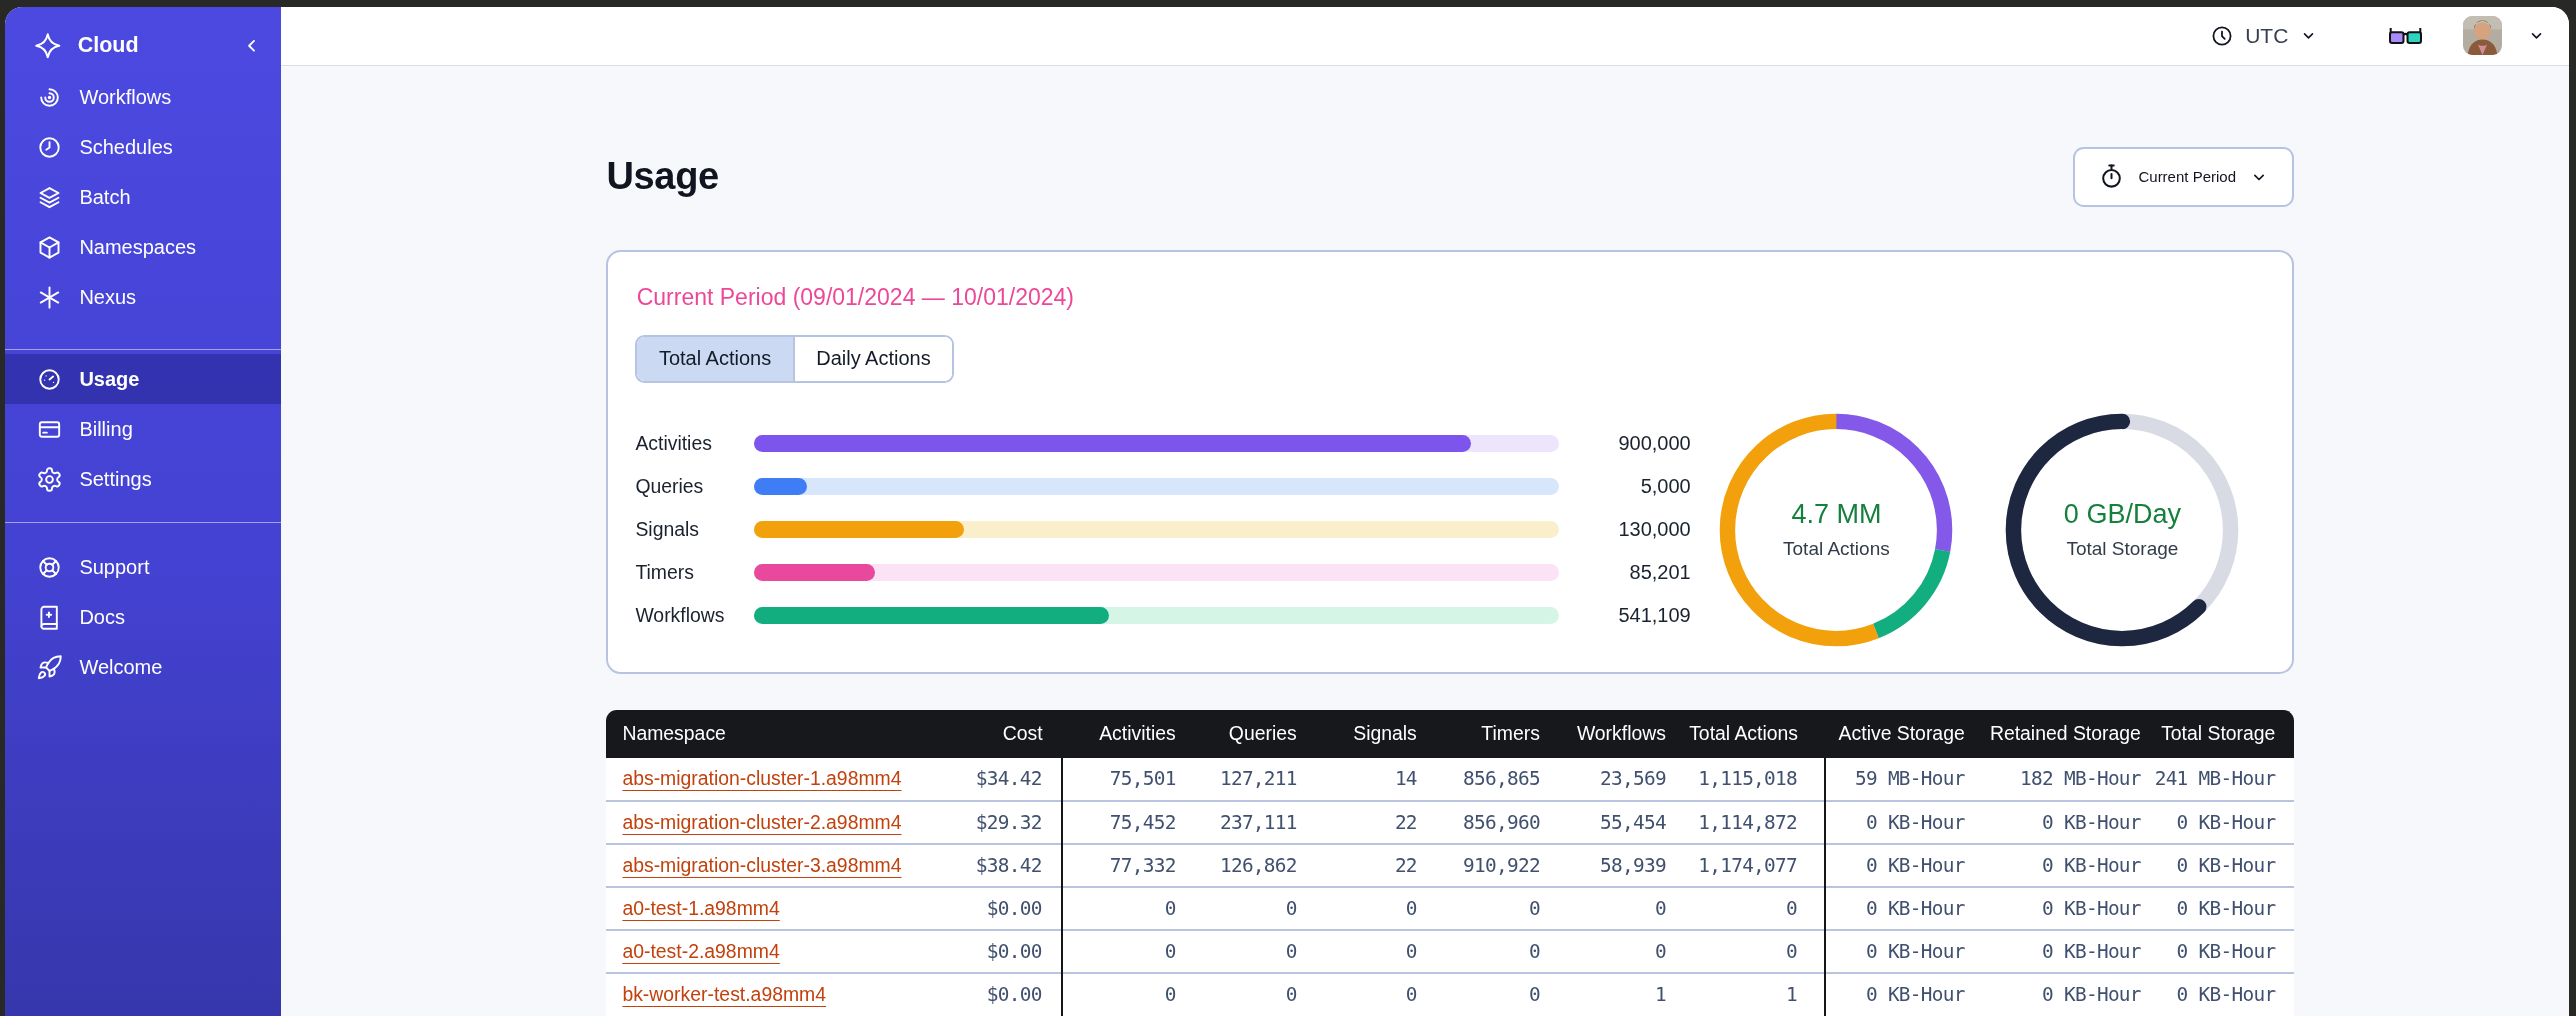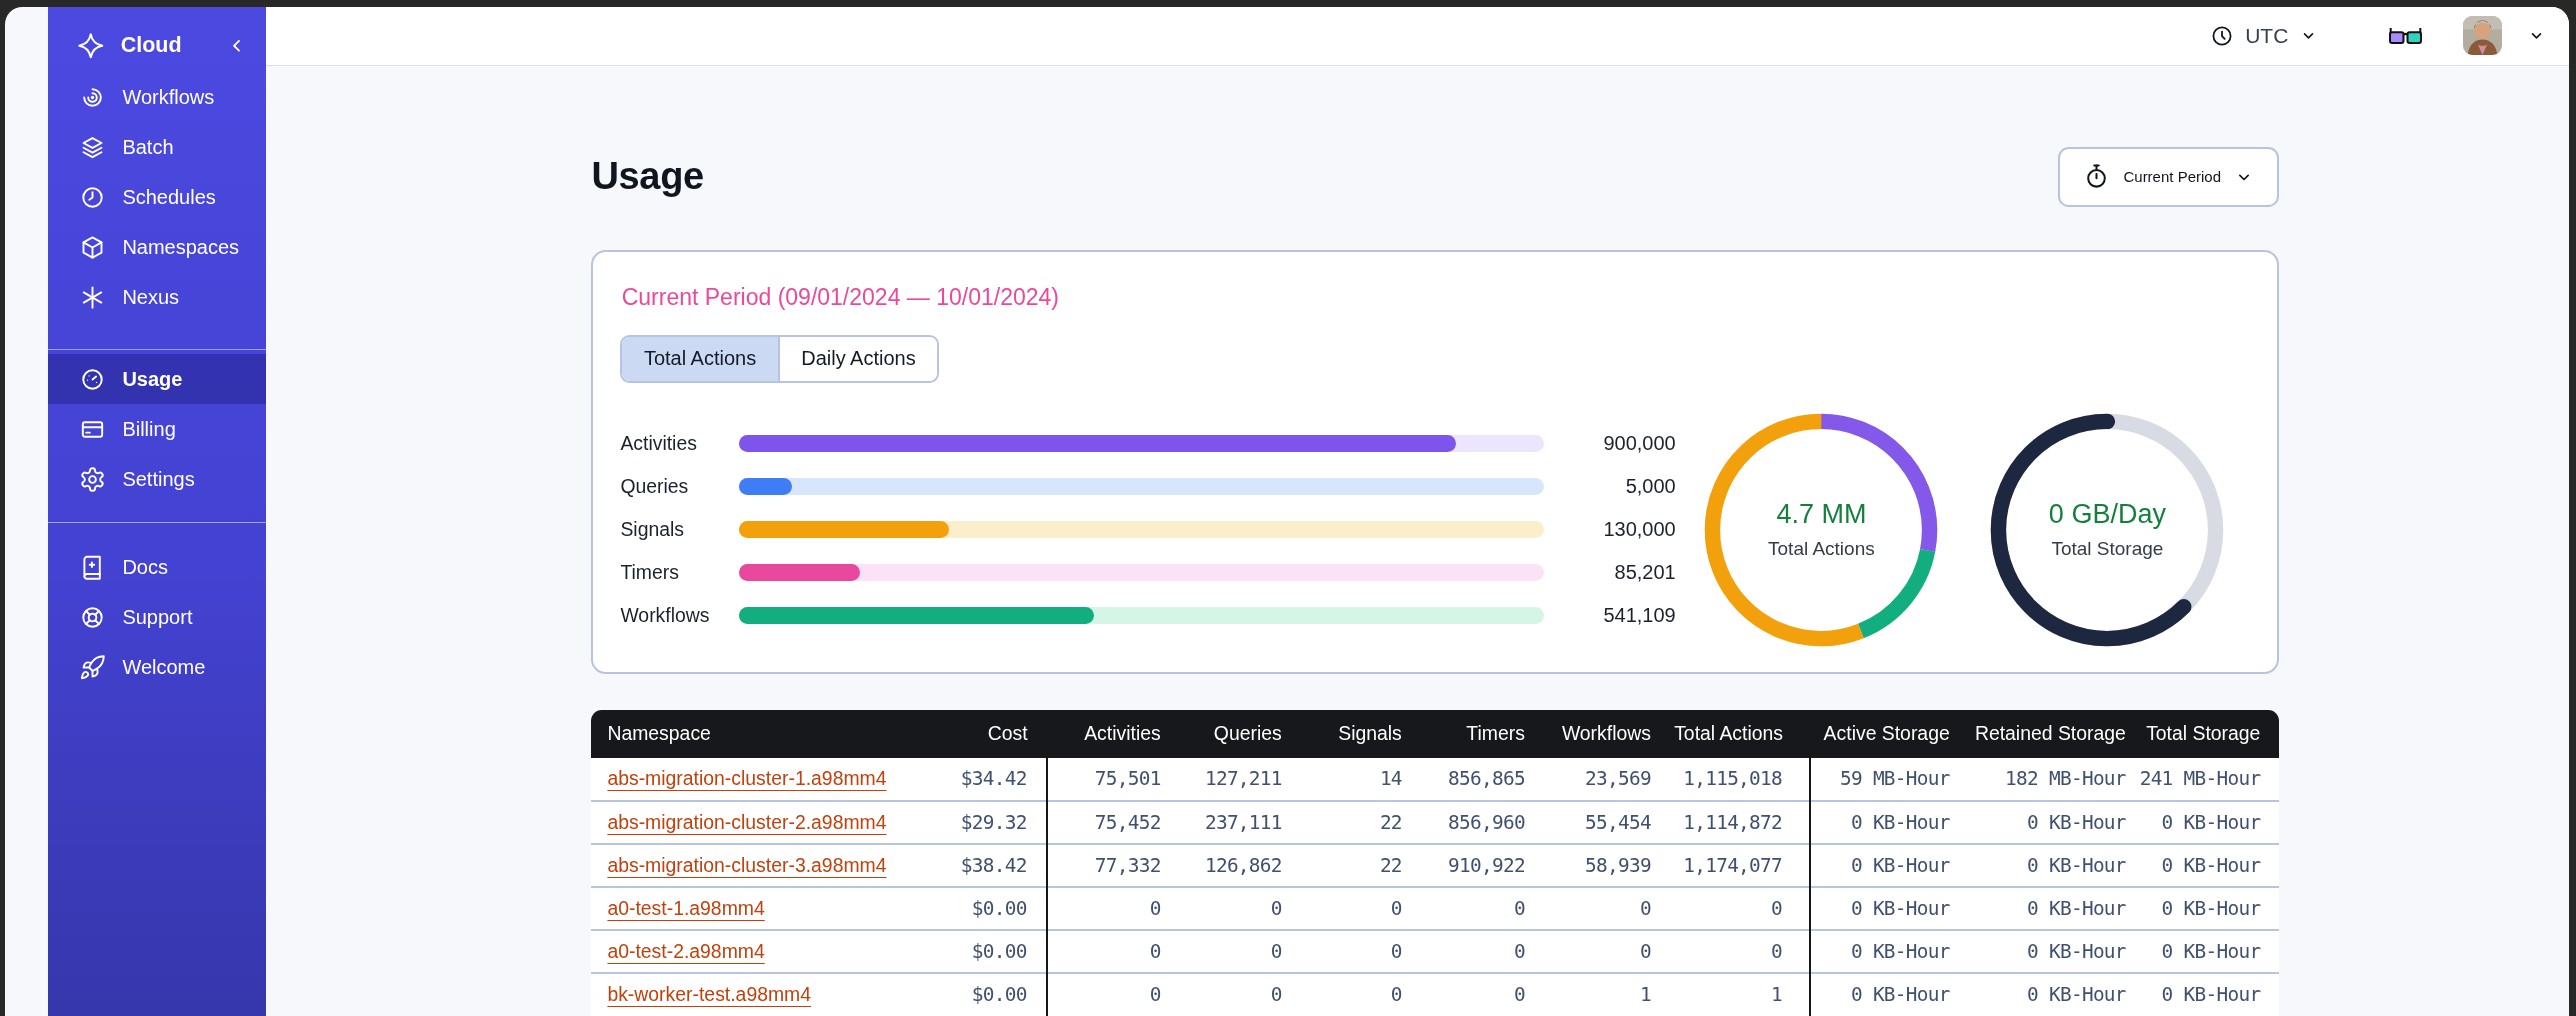--- a/index.html
+++ b/index.html
@@ -2,22 +2,22 @@
 <html style="font-size:10.7px"><head>
 <meta charset="utf-8">
 <style>
   * { margin:0; padding:0; box-sizing:border-box; }
   html,body { width:2576px; height:1016px; overflow:hidden; background:#282826;
               font-family:"Liberation Sans", sans-serif; }
   .app { position:absolute; left:5.4px; top:6.7px; width:2564px; height:1010px;
          border-radius:17.4px 17.4px 0 0; overflow:hidden; display:flex; background:#f7f8fb; }
 
   
-  .sidebar { width:218px; flex:none; color:#fff;
-             background:linear-gradient(180deg,#4b49e0 0%, #4442d2 55%, #3637ac 100%);margin-left:43px; }
+  .sidebar { width:276px; flex:none; color:#fff;
+             background:linear-gradient(180deg,#4b49e0 0%, #4442d2 55%, #3637ac 100%); }
   .brand { display:flex; align-items:center; gap:14.8px; padding:24px 19px 0 28px;
            font-size:21.5px; font-weight:600; }
   .brand .logo svg { width:29.5px; height:29.5px; display:block; }
   .collapse { margin-left:auto; cursor:pointer; }
   .collapse svg { width:21.5px; height:21.5px; display:block; }
   nav ul { list-style:none; }
   #nav-main { margin-top:12.7px; }
   .nav-item { height:50px; display:flex; align-items:center; gap:16px; padding-left:31px;
               font-size:20px; cursor:pointer; }
   .nav-item .icn { width:27px; height:27px; flex:none; }
@@ -128,35 +128,35 @@
                 <circle cx="12" cy="12" r="1.5" fill="#fff" stroke="none"></circle>
                 <path d="M12 8.2a3.8 3.8 0 1 1-3.8 3.8"></path>
                 <path d="M12 4.6a7.4 7.4 0 1 1-7.4 7.4"></path>
               </svg>
             </span>
             <span>Workflows</span>
           </li>
           <li class="nav-item">
             <span class="icn">
               <svg viewBox="0 0 24 24" fill="none" stroke="#fff" stroke-width="1.7" stroke-linecap="round" stroke-linejoin="round">
+                <circle cx="12" cy="12" r="8.2"></circle>
+                <path d="M12 7.4V12l-2.9 2"></path>
+              </svg>
+            </span>
+            <span>Schedules</span>
+          </li>
+          <li class="nav-item">
+            <span class="icn">
+              <svg viewBox="0 0 24 24" fill="none" stroke="#fff" stroke-width="1.7" stroke-linecap="round" stroke-linejoin="round">
                 <path d="M12 3.6 20 8l-8 4.4L4 8Z"></path>
                 <path d="m4 12.2 8 4.4 8-4.4"></path>
                 <path d="m4 16.2 8 4.4 8-4.4"></path>
               </svg>
             </span>
             <span>Batch</span>
-          </li>
-          <li class="nav-item">
-            <span class="icn">
-              <svg viewBox="0 0 24 24" fill="none" stroke="#fff" stroke-width="1.7" stroke-linecap="round" stroke-linejoin="round">
-                <circle cx="12" cy="12" r="8.2"></circle>
-                <path d="M12 7.4V12l-2.9 2"></path>
-              </svg>
-            </span>
-            <span>Schedules</span>
           </li>
           <li class="nav-item">
             <span class="icn">
               <svg viewBox="0 0 24 24" fill="none" stroke="#fff" stroke-width="1.7" stroke-linecap="round" stroke-linejoin="round">
                 <path d="M12 3 20 7.5v9L12 21l-8-4.5v-9Z"></path>
                 <path d="M4 7.5 12 12l8-4.5"></path>
                 <path d="M12 12v9"></path>
               </svg>
             </span>
             <span>Namespaces</span>
@@ -208,40 +208,40 @@
             <span>Settings</span>
           </li>
         </ul>
       </nav>
     <div class="side-divider second"></div>
     <nav>
         <ul id="nav-help">
           <li class="nav-item">
             <span class="icn">
               <svg viewBox="0 0 24 24" fill="none" stroke="#fff" stroke-width="1.7" stroke-linecap="round" stroke-linejoin="round">
-                <path d="M18.5 17.8H7a2.2 2.2 0 0 0-2.2 2.2V4.8A2.3 2.3 0 0 1 7.1 2.5h11.4Z"></path>
-                <path d="M4.8 20a2.2 2.2 0 0 0 2.2 2h11.5v-4.2"></path>
-                <path d="M11.5 7.6v4"></path>
-                <path d="M9.5 9.6h4"></path>
-              </svg>
-            </span>
-            <span>Docs</span>
-          </li>
-          <li class="nav-item">
-            <span class="icn">
-              <svg viewBox="0 0 24 24" fill="none" stroke="#fff" stroke-width="1.7" stroke-linecap="round" stroke-linejoin="round">
                 <circle cx="12" cy="12" r="8.2"></circle>
                 <circle cx="12" cy="12" r="3.4"></circle>
                 <path d="m6.2 6.2 3.4 3.4"></path>
                 <path d="m14.4 14.4 3.4 3.4"></path>
                 <path d="m14.4 9.6 3.4-3.4"></path>
                 <path d="m6.2 17.8 3.4-3.4"></path>
               </svg>
             </span>
             <span>Support</span>
+          </li>
+          <li class="nav-item">
+            <span class="icn">
+              <svg viewBox="0 0 24 24" fill="none" stroke="#fff" stroke-width="1.7" stroke-linecap="round" stroke-linejoin="round">
+                <path d="M18.5 17.8H7a2.2 2.2 0 0 0-2.2 2.2V4.8A2.3 2.3 0 0 1 7.1 2.5h11.4Z"></path>
+                <path d="M4.8 20a2.2 2.2 0 0 0 2.2 2h11.5v-4.2"></path>
+                <path d="M11.5 7.6v4"></path>
+                <path d="M9.5 9.6h4"></path>
+              </svg>
+            </span>
+            <span>Docs</span>
           </li>
           <li class="nav-item">
             <span class="icn">
               <svg viewBox="0 0 24 24" fill="none" stroke="#fff" stroke-width="1.7" stroke-linecap="round" stroke-linejoin="round">
                 <path d="M4.5 16.5c-1.5 1.26-2 5-2 5s3.74-.5 5-2c.71-.84.7-2.13-.09-2.91a2.18 2.18 0 0 0-2.91-.09z"></path>
                 <path d="m12 15-3-3a22 22 0 0 1 2-3.95A12.88 12.88 0 0 1 22 2c0 2.72-.78 7.5-6 11a22.35 22.35 0 0 1-4 2z"></path>
                 <path d="M9 12H4s.55-3.03 2-4c1.62-1.08 5 0 5 0"></path>
                 <path d="M12 15v5s3.03-.55 4-2c1.08-1.62 0-5 0-5"></path>
               </svg>
             </span>

